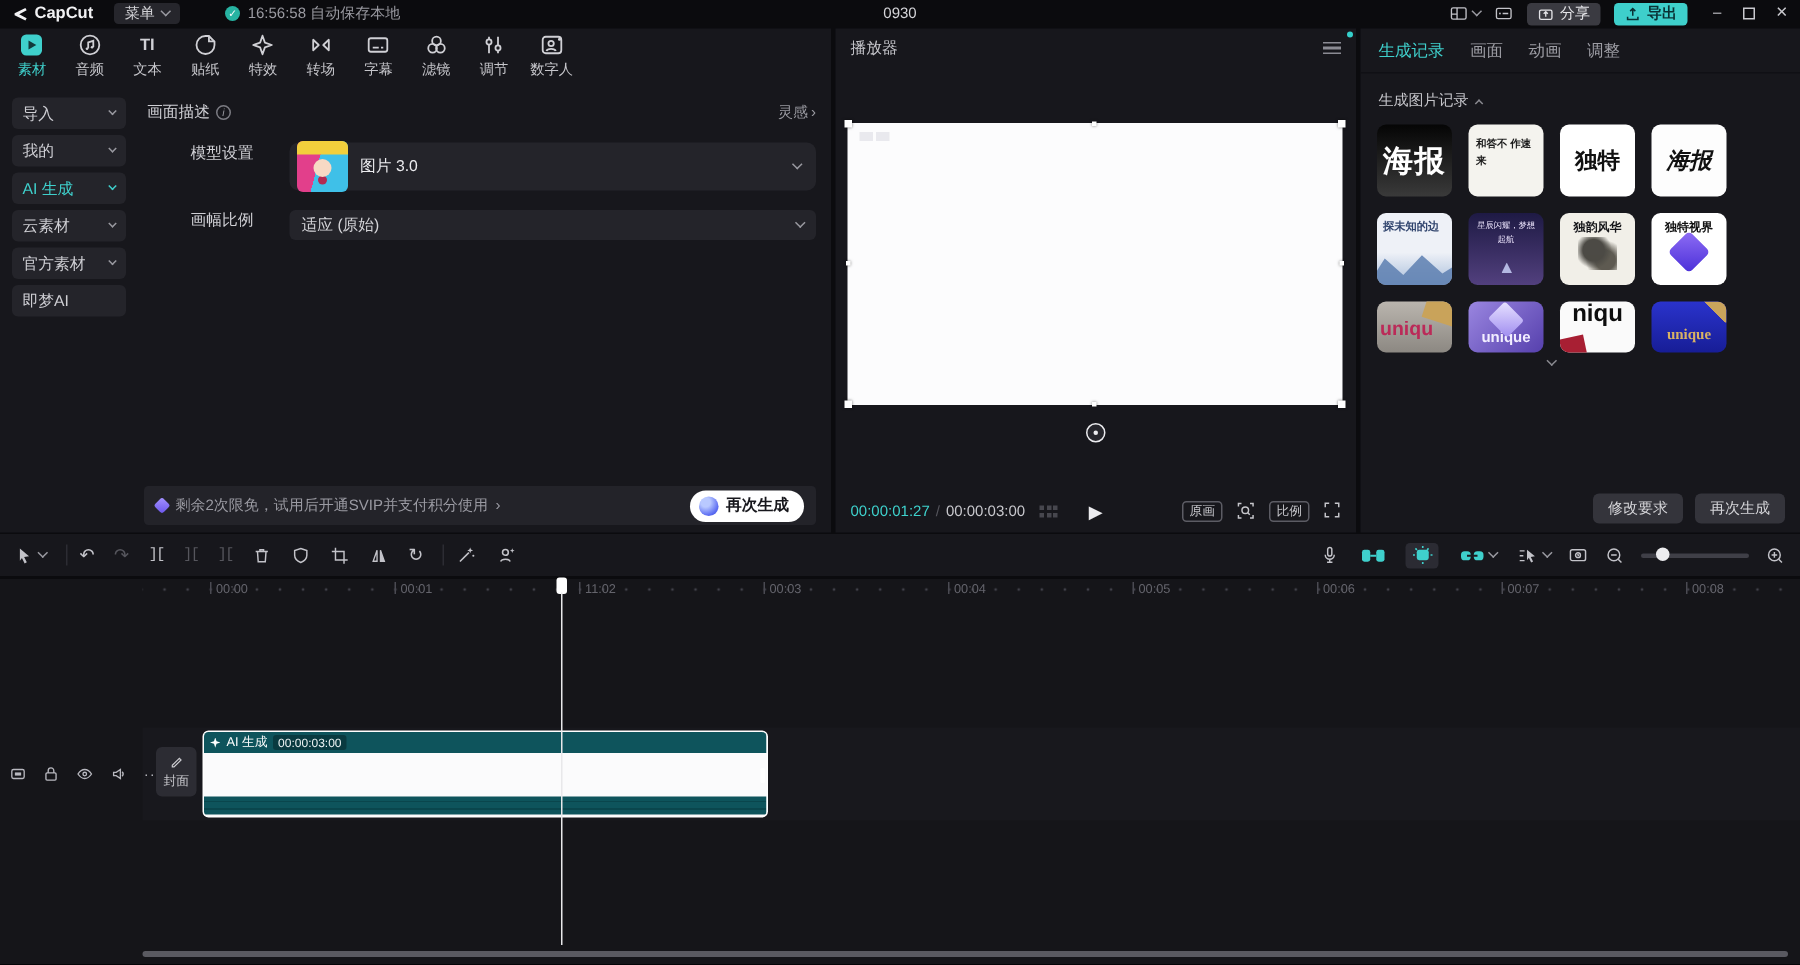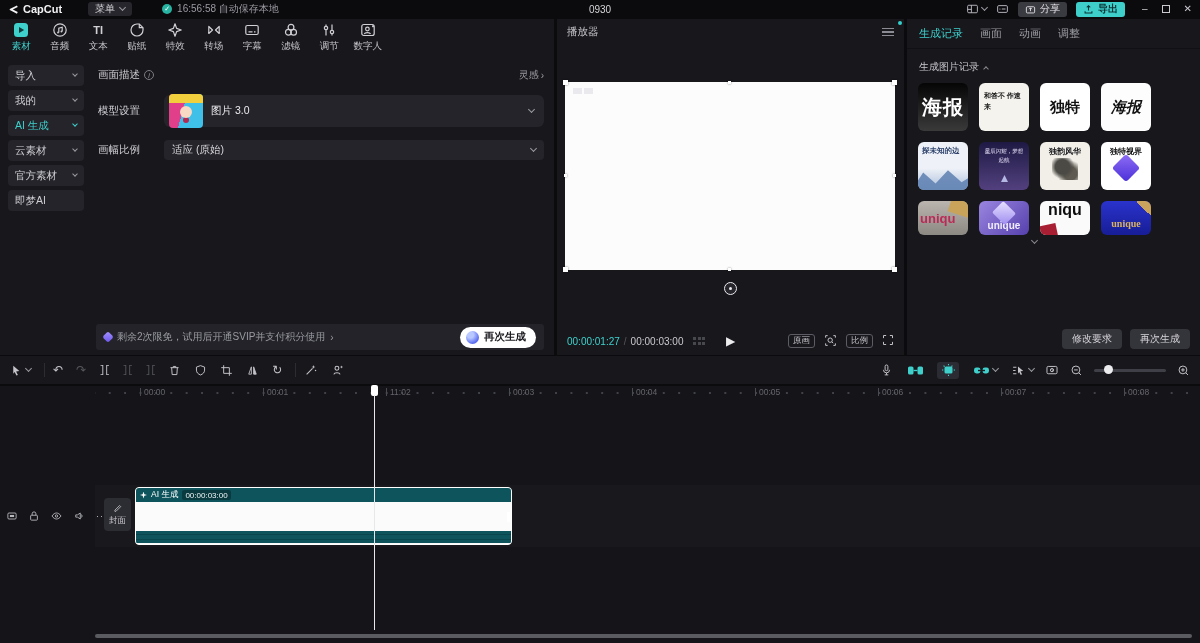--- a/index.html
+++ b/index.html
@@ -7,21 +7,21 @@
   .app{position:relative;width:1200px;height:643px;background:#0b0b0e;font-family:"Liberation Sans",sans-serif;color:#d2d2d6;overflow:hidden;-webkit-font-smoothing:antialiased;}
   svg{display:block;}
   .ic{display:inline-flex;align-items:center;justify-content:center;color:#c3c3c9;}
   .dim{color:#56565d;}
   .chev{display:inline-block;width:5px;height:5px;border-right:1.2px solid #9a9aa1;border-bottom:1.2px solid #9a9aa1;transform:rotate(45deg);margin-top:-3px;}
   .chev.up{transform:rotate(-135deg);margin-top:3px;}
 
   
   .tb{position:absolute;left:0;top:0;right:0;height:18px;background:#0b0b0e;display:flex;align-items:center;font-size:10px;}
   .logo{display:flex;align-items:center;gap:4px;margin-left:8px;font-weight:bold;font-size:11px;color:#f2f2f4;}
-  .menu-btn{margin-left:26px;height:14px;background:#26262c;border-radius:3px;padding:0 7px;display:flex;align-items:center;gap:5px;color:#d2d2d6;cursor:default;}
+  .menu-btn{margin-left:14px;height:14px;background:#26262c;border-radius:3px;padding:0 7px;display:flex;align-items:center;gap:5px;color:#d2d2d6;cursor:default;}
   .save{margin-left:30px;display:flex;align-items:center;gap:5px;color:#9a9aa1;}
   .save-dot{width:10px;height:10px;border-radius:50%;background:#27b3a2;color:#fff;font-size:7px;display:flex;align-items:center;justify-content:center;}
   .proj{position:absolute;left:0;right:0;text-align:center;color:#d6d6da;pointer-events:none;}
   .tb-right{margin-left:auto;display:flex;align-items:center;gap:9px;margin-right:8px;}
   .pill-btn{height:15px;border-radius:3px;padding:0 7px;display:flex;align-items:center;gap:4px;font-size:10px;}
   .share{background:#3a3a41;color:#e4e4e8;}
   .export{background:#3ecfcb;color:#0a3134;font-weight:bold;}
   .win{display:flex;align-items:center;gap:14px;margin-left:8px;color:#c9c9ce;}
   .win span{font-size:10px;line-height:1;}
   .win .box{width:8px;height:8px;border:1px solid #c9c9ce;}
@@ -45,21 +45,21 @@
   .side-item .chev{margin-left:auto;width:4px;height:4px;}
   .side-item.active{color:#3fd0cc;}
 
   
   .main{position:absolute;left:92px;right:0;top:37px;bottom:0;padding:0 10px 0 6px;}
   .row-head{margin-top:12px;display:flex;align-items:center;font-size:10.5px;color:#cfcfd4;}
   .info-i{width:10px;height:10px;border:1px solid #7c7c83;border-radius:50%;font-size:7px;color:#9a9aa1;display:inline-flex;align-items:center;justify-content:center;margin-left:4px;font-style:italic;}
   .insp{margin-left:auto;color:#9a9aa1;font-size:10px;display:flex;align-items:center;gap:2px;}
   .prompt-box{position:relative;margin-top:8px;height:93px;background:#212127;border-radius:8px;padding:10px;font-size:10.5px;color:#d4d4d8;line-height:1.4;}
   .ref-btn{position:absolute;left:10px;bottom:10px;height:21px;background:#313138;border-radius:4px;display:flex;align-items:center;gap:5px;padding:0 8px;font-size:10px;color:#d4d4d8;}
-  .form-row{margin-top:13px;display:flex;align-items:center;}
+  .form-row{margin-top:13px;display:flex;margin-left:29px;}
   .form-label{width:66px;font-size:10.5px;color:#cfcfd4;flex:none;}
   .model-box{flex:1;height:32px;background:#24242a;border-radius:6px;display:flex;align-items:center;padding:0 10px 0 5px;gap:8px;}
   .model-thumb{width:34px;height:34px;border-radius:4px;flex:none;background:linear-gradient(105deg,#e23f8b 0 42%,#3fc0e8 42% 100%),#e23f8b;position:relative;overflow:hidden;}
   .model-thumb::before{content:"";position:absolute;left:0;top:0;right:0;height:9px;background:#f2cf3c;}
   .model-thumb::after{content:"";position:absolute;left:11px;top:12px;width:12px;height:12px;border-radius:50%;background:#f7d9c4;box-shadow:0 8px 0 -3px #b22a52;}
   .model-texts{flex:1;min-width:0;}
   .model-name{font-size:10.5px;color:#ececef;}
   .model-desc{font-size:9.5px;color:#8b8b93;margin-top:3px;white-space:nowrap;overflow:hidden;}
   .select{flex:1;height:20px;background:#24242a;border-radius:4px;display:flex;align-items:center;padding:0 8px;font-size:10.5px;color:#d4d4d8;}
   .select .chev{margin-left:auto;}

